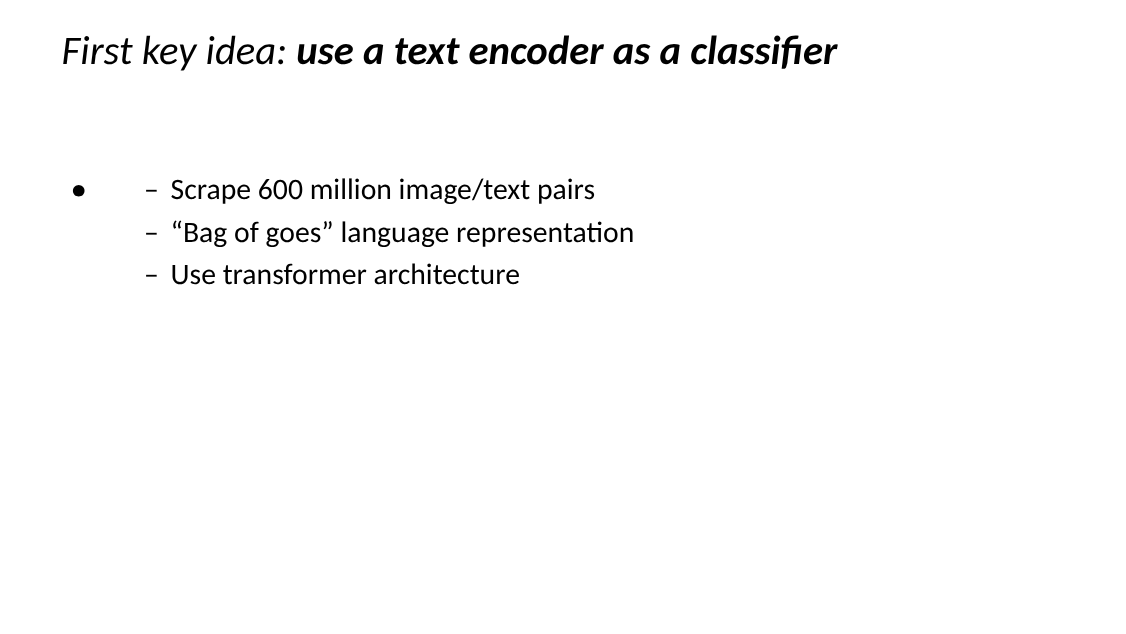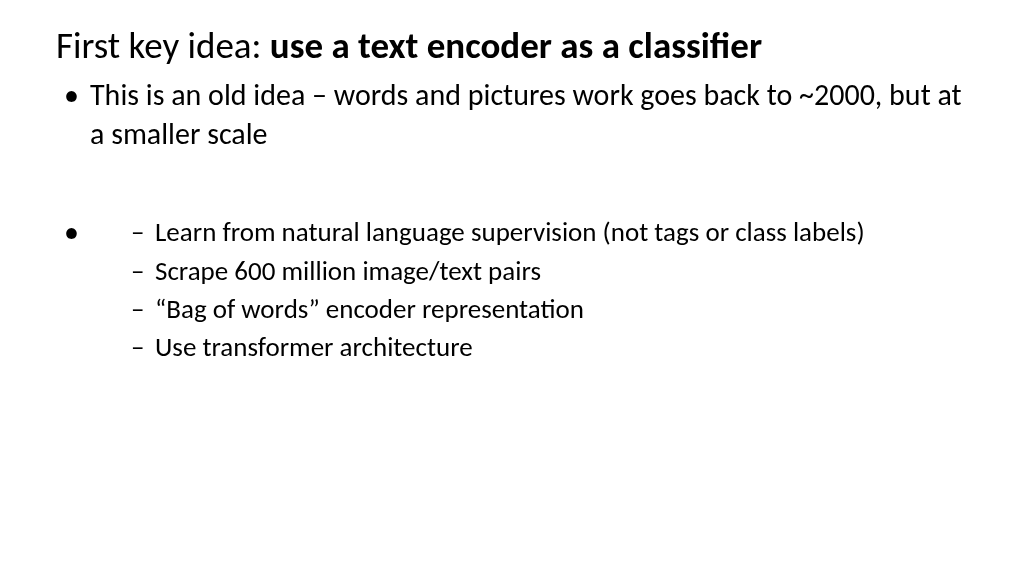--- a/index.html
+++ b/index.html
@@ -11,22 +11,23 @@
       width: 1024px;
       height: 576px;
       background: #ffffff;
       font-family: Calibri, 'Segoe UI', Arial, sans-serif;
       color: #000000;
       padding: 24px 48px 24px 56px;
     }
     .title {
       font-size: 37px;
       line-height: 1.2;
-      margin-bottom: 8px;
+      margin-bottom: 30px;
       font-weight: 400;
+      font-style: italic;
     }
     .title .bold {
       font-weight: 700;
     }
     .bullet-list {
       list-style: none;
     }
     .bullet-item {
       font-size: 30px;
       line-height: 1.28;
@@ -61,25 +62,21 @@
     }
   </style>
 </head>
 <body>
 
 <h1 class="title">
   <span>First key idea: </span><span class="bold">use a text encoder as a classifier</span>
 </h1>
 
 <ul class="bullet-list">
-  <li class="bullet-item">
-    <span>This is an old idea – words and pictures work goes back to ~2000, but at a smaller scale</span>
-  </li>
   <li class="bullet-spacer"></li>
   <li class="bullet-item">
     <ul class="sub-list">
-      <li class="sub-item"><span>Learn from natural language supervision (not tags or class labels)</span></li>
       <li class="sub-item"><span>Scrape 600 million image/text pairs</span></li>
-      <li class="sub-item"><span>“Bag of words” encoder representation</span></li>
+      <li class="sub-item"><span>“Bag of goes” language representation</span></li>
       <li class="sub-item"><span>Use transformer architecture</span></li>
     </ul>
   </li>
 </ul>
 
 </body></html>

